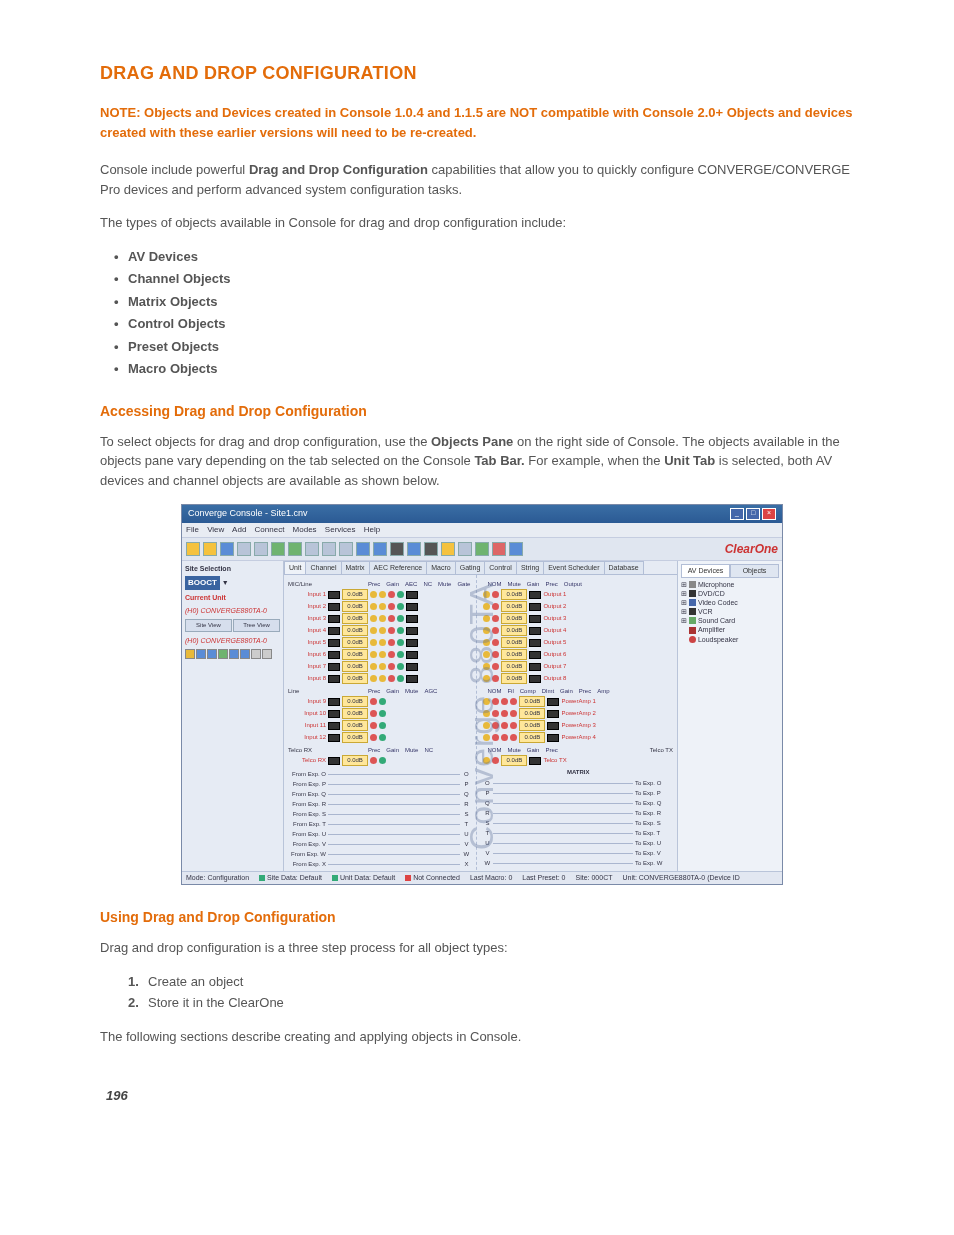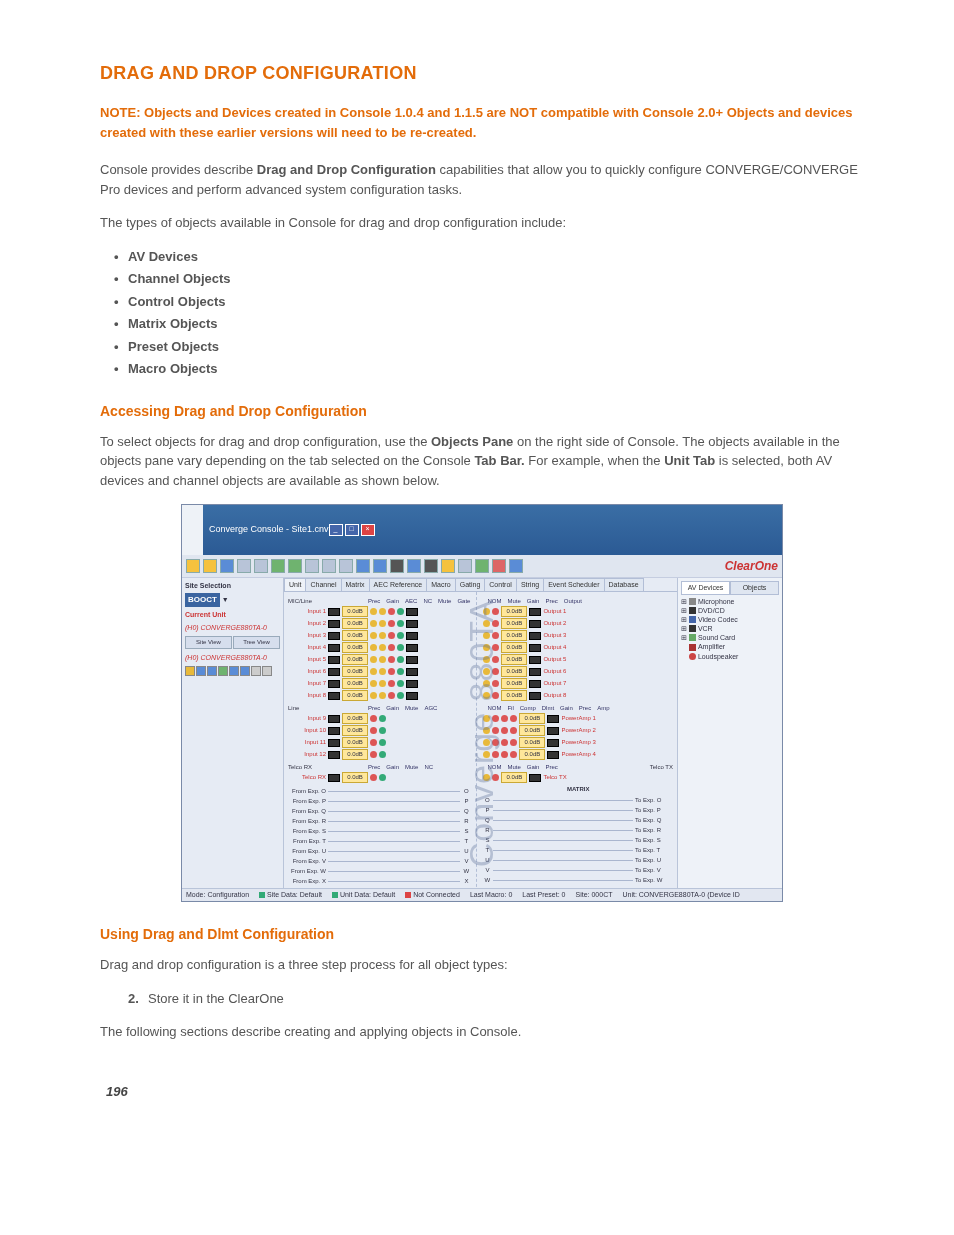--- a/index.html
+++ b/index.html
@@ -73,25 +73,25 @@
     margin: 14px auto 22px auto;
     border: 1px solid #7a8aa8;
     background: #eef2f7;
     font-size: 8px;
     color:#333;
     position: relative;
   }
   .titlebar {
     background: linear-gradient(#3a6ea5,#2b5a94);
     color:#fff;
-    padding: 18px 6px;
+    padding: 2px 6px;
     font-size:9px;
     display:flex;
+    justify-content:space-between;
     align-items:center;
-    margin-left:21px;
   }
   .winbtns { display:flex; gap:2px;}
   .winbtn { width:12px;height:10px;background:#d44;border:1px solid #fff; font-size:7px;line-height:8px;text-align:center;color:#fff;}
   .winbtn.min{background:#46a;}
   .winbtn.max{background:#46a;}
   .menubar {
     background:#e8ecf3;
     padding:1px 4px;
     font-size:8px;
     color:#334;
@@ -201,48 +201,57 @@
 </head>
 <body>
 
 <h1>DRAG AND DROP CONFIGURATION</h1>
 
 <p class="note">
   <span class="note-label">NOTE</span><span>: Objects and Devices created in Console 1.0.4 and 1.1.5 are NOT compatible with Console 2.0+ Objects and devices created with these earlier versions will need to be re-created.</span>
 </p>
 
 <p>
-  <span>Console provides describe </span><span class="bold">Drag and Drop Configuration</span><span> capabilities that allow you to quickly configure CONVERGE/CONVERGE Pro devices and perform advanced system configuration tasks.</span>
+  <span>Console include powerful </span><span class="bold">Drag and Drop Configuration</span><span> capabilities that allow you to quickly configure CONVERGE/CONVERGE Pro devices and perform advanced system configuration tasks.</span>
 </p>
 
 <p>The types of objects available in Console for drag and drop configuration include:</p>
 
 <ul class="bullets">
   <li>AV Devices</li>
   <li>Channel Objects</li>
+  <li>Matrix Objects</li>
   <li>Control Objects</li>
-  <li>Matrix Objects</li>
   <li>Preset Objects</li>
   <li>Macro Objects</li>
 </ul>
 
 <h2>Accessing Drag and Drop Configuration</h2>
 
 <p>
   <span>To select objects for drag and drop configuration, use the </span><span class="bold">Objects Pane</span><span> on the right side of Console. The objects available in the objects pane vary depending on the tab selected on the Console </span><span class="bold">Tab Bar.</span><span> For example, when the </span><span class="bold">Unit Tab</span><span> is selected, both AV devices and channel objects are available as shown below.</span>
 </p>
 
 <div class="screenshot">
   <div class="titlebar">
     <span>Converge Console - Site1.cnv</span>
     <span class="winbtns">
       <span class="winbtn min">_</span>
       <span class="winbtn max">□</span>
       <span class="winbtn">×</span>
     </span>
+  </div>
+  <div class="menubar">
+    <span>File</span>
+    <span>View</span>
+    <span>Add</span>
+    <span>Connect</span>
+    <span>Modes</span>
+    <span>Services</span>
+    <span>Help</span>
   </div>
   <div class="toolbar">
     <div class="tool-icons">
       <span class="ticon y"></span>
       <span class="ticon y"></span>
       <span class="ticon b"></span>
       <span class="ticon"></span>
       <span class="ticon"></span>
       <span class="ticon g"></span>
       <span class="ticon g"></span>
@@ -761,21 +770,22 @@
     <span><span class="dot g"></span><span>Site Data: Default</span></span>
     <span><span class="dot g"></span><span>Unit Data: Default</span></span>
     <span><span class="dot r"></span><span>Not Connected</span></span>
     <span>Last Macro: 0</span>
     <span>Last Preset: 0</span>
     <span>Site: 000CT</span>
     <span>Unit: CONVERGE880TA-0 (Device ID</span>
   </div>
 </div>
 
-<h2>Using Drag and Dlmt Configuration</h2>
+<h2>Using Drag and Drop Configuration</h2>
 <p>Drag and drop configuration is a three step process for all object types:</p>
 <ol class="steps">
+  <li><span class="num">1.</span><span>Create an object</span></li>
   <li><span class="num">2.</span><span>Store it in the ClearOne</span></li>
 </ol>
 
 <p>The following sections describe creating and applying objects in Console.</p>
 
 <div class="pagenum">196</div>
 
 </body></html>

